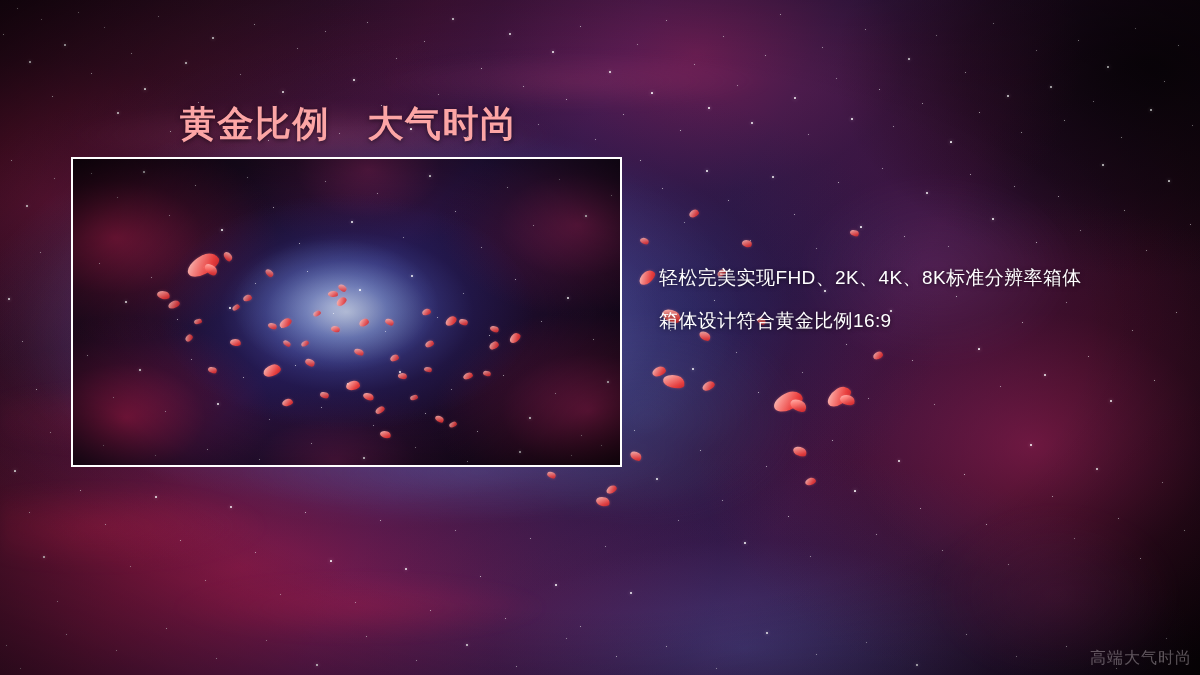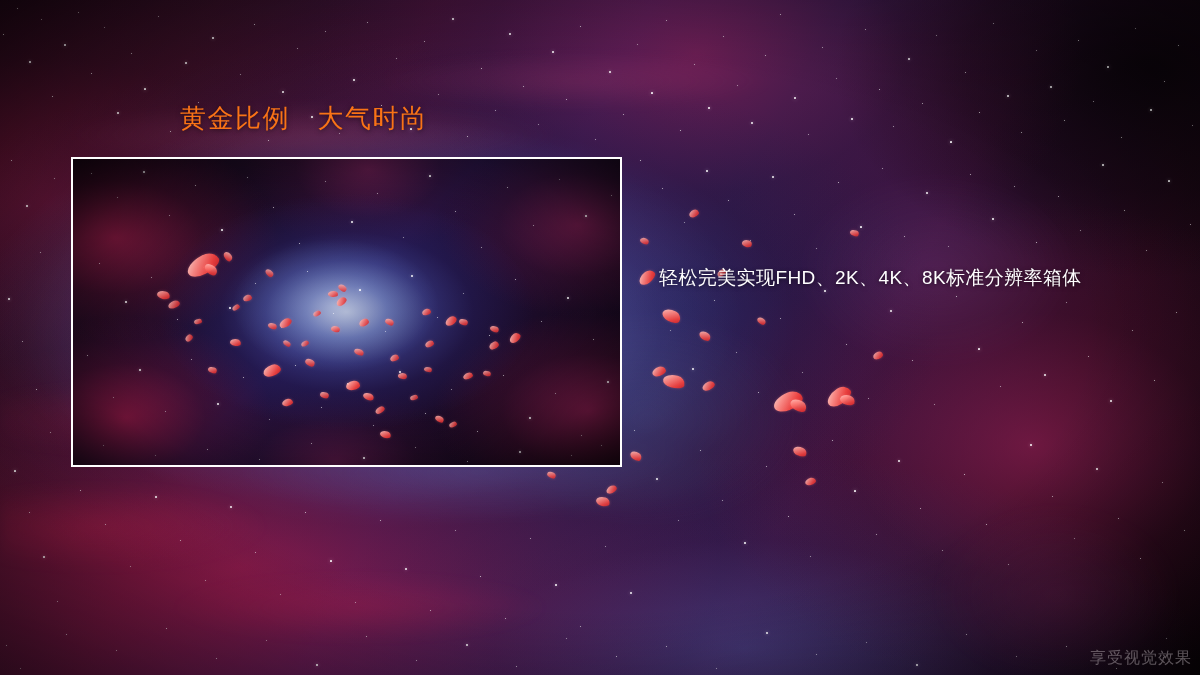--- a/index.html
+++ b/index.html
@@ -190,26 +190,27 @@
       rgba(0,0,0,0) 48%,
       rgba(0,0,0,0.28) 76%,
       rgba(0,0,0,0.66) 100%);
   }
 
   
   #title {
     position: absolute;
     left: 180px;
     top: 103px;
-    font-size: 26px;
+    font-size: 36px;
     line-height: 1.18;
-    color: #f97316;
+    color: #fca5a5;
     letter-spacing: 1.5px;
     white-space: pre;
     text-shadow: 0 1px 5px rgba(0,0,0,0.55);
+    font-weight: bold;
   }
 
   
   #body-text {
     position: absolute;
     left: 659px;
     top: 256px;
     width: 520px;
   }
   .body-line {
@@ -619,17 +620,18 @@
           <span class="petal" style="left:121px;top:160px;width:8px;height:5px;opacity:0.8;transform:rotate(-10deg)"></span>
           <span class="petal" style="left:210px;top:182px;width:8px;height:5px;opacity:0.8;transform:rotate(36deg)"></span>
           <span class="petal" style="left:240px;top:152px;width:8px;height:5px;opacity:0.8;transform:rotate(-24deg)"></span>
           <span class="petal" style="left:351px;top:208px;width:8px;height:5px;opacity:0.8;transform:rotate(14deg)"></span>
         </div>
     </div>
   </div>
 
   <div id="body-text">
     <div class="body-line">轻松完美实现FHD、2K、4K、8K标准分辨率箱体</div>
+    <div class="body-line">箱体设计符合黄金比例16:9</div>
   </div>
 
-  <div id="watermark">享受视觉效果</div>
+  <div id="watermark">高端大气时尚</div>
 
 </div>
 
 </body></html>

